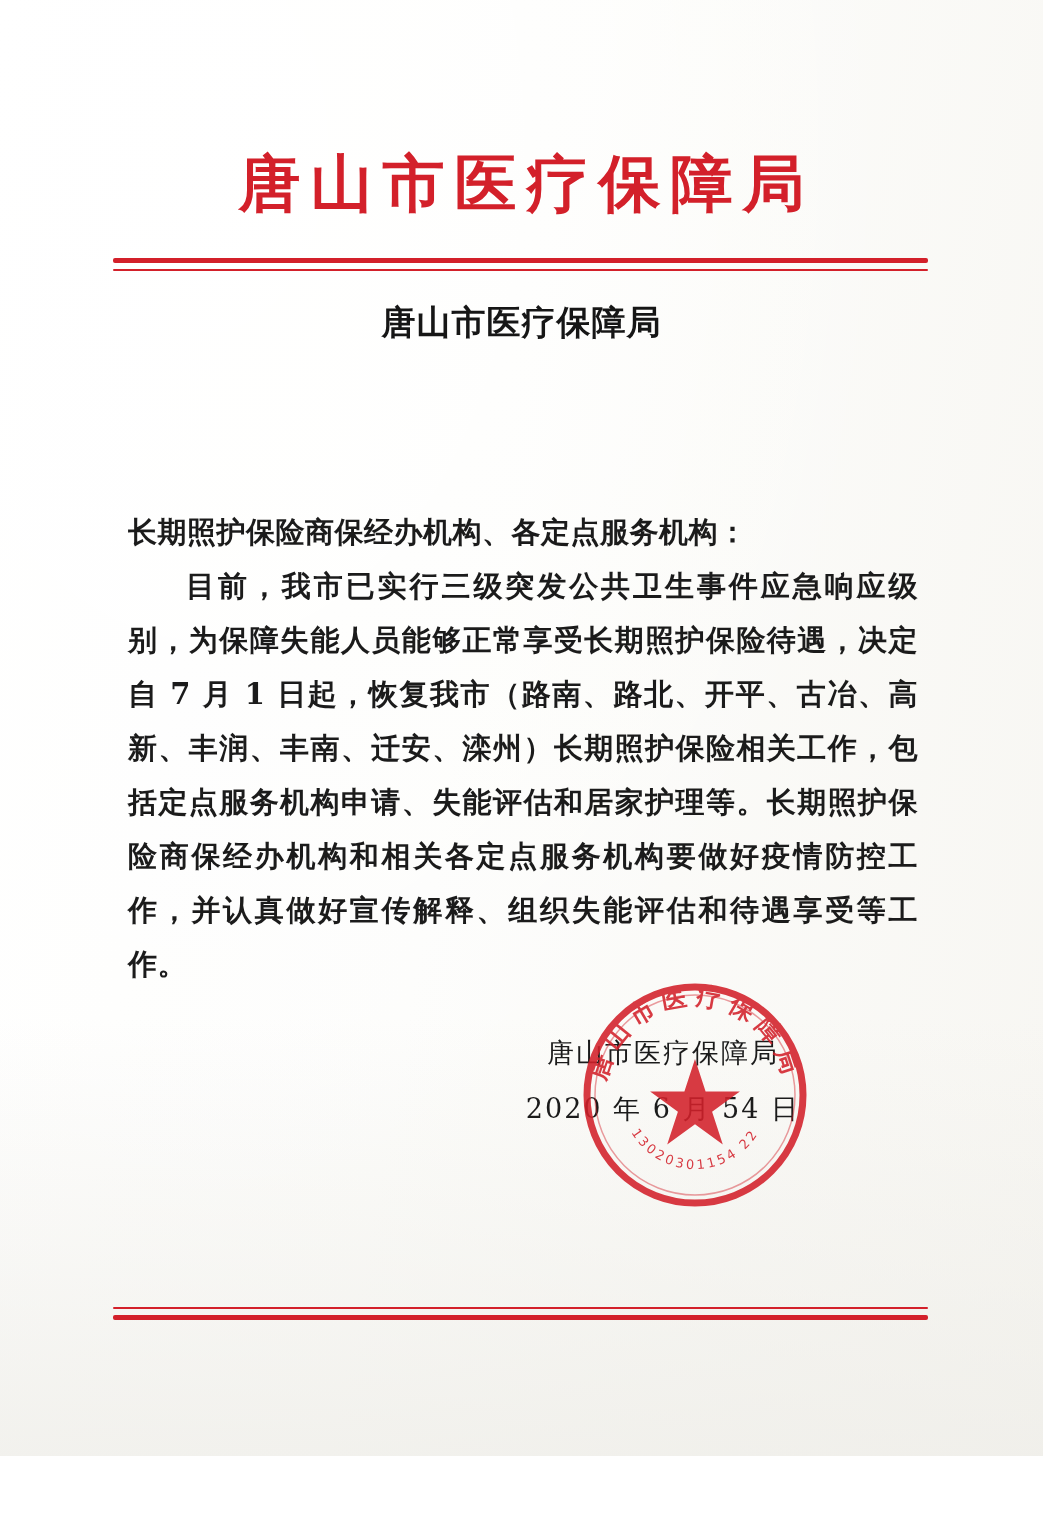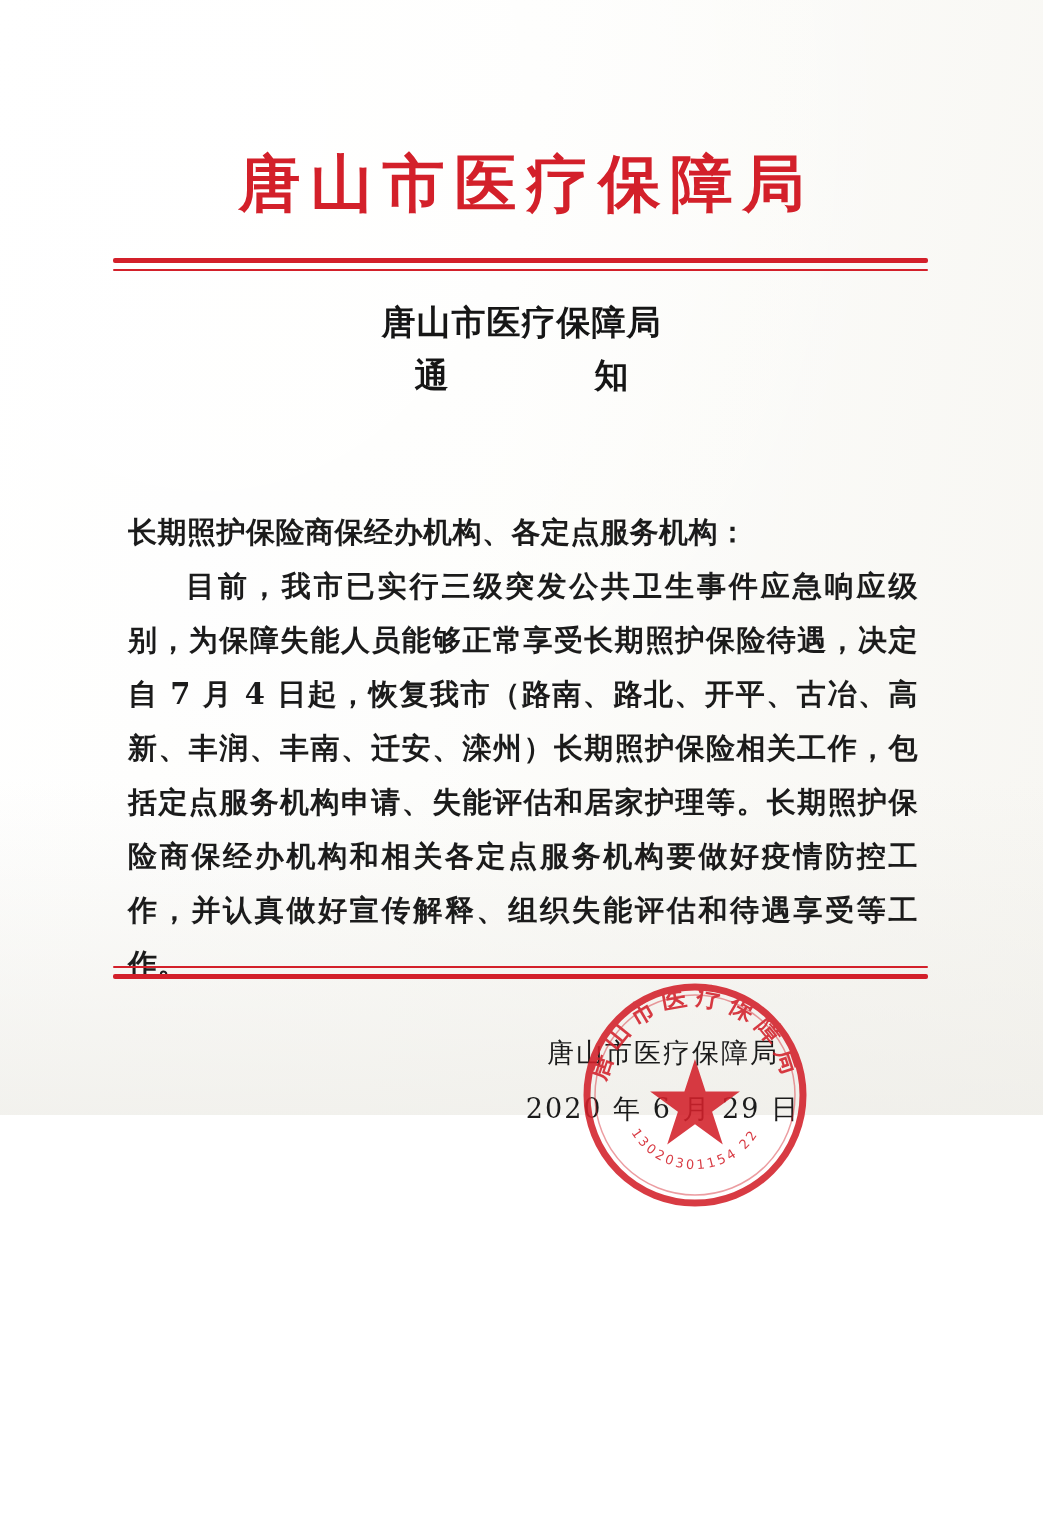--- a/index.html
+++ b/index.html
@@ -12,21 +12,21 @@
     height: 1529px;
     font-family: "DejaVu Serif", "Liberation Serif", serif;
     color: #1a1a1a;
     position: relative;
     overflow: hidden;
   }
 
   .page {
     position: relative;
     width: 1043px;
-    height: 1115px;
+    height: 1456px;
     background:
       linear-gradient(100deg, #ffffff 0%, #fdfdfb 45%, #f7f6f2 100%);
     box-sizing: border-box;
   }
 
   
   .paper-shade {
     position: absolute;
     inset: 0;
     background:
@@ -159,31 +159,30 @@
     <div class="masthead-title">唐山市医疗保障局</div>
   </div>
 
   <div class="rule-wrap">
     <div class="rule-thick"></div>
     <div class="rule-thin"></div>
   </div>
 
   <div class="doc-title">
     <div>唐山市医疗保障局</div>
-    <span class="line-notice">通　　知</span>
   </div>
 
   <div class="body-text">
     <p>长期照护保险商保经办机构、各定点服务机构：</p>
-    <p class="indent">目前，我市已实行三级突发公共卫生事件应急响应级别，为保障失能人员能够正常享受长期照护保险待遇，决定自 7 月 4 日起，恢复我市（路南、路北、开平、古冶、高新、丰润、丰南、迁安、滦州）长期照护保险相关工作，包括定点服务机构申请、失能评估和居家护理等。长期照护保险商保经办机构和相关各定点服务机构要做好疫情防控工作，并认真做好宣传解释、组织失能评估和待遇享受等工作。</p>
+    <p class="indent">目前，我市已实行三级突发公共卫生事件应急响应级别，为保障失能人员能够正常享受长期照护保险待遇，决定自 7 月 1 日起，恢复我市（路南、路北、开平、古冶、高新、丰润、丰南、迁安、滦州）长期照护保险相关工作，包括定点服务机构申请、失能评估和居家护理等。长期照护保险商保经办机构和相关各定点服务机构要做好疫情防控工作，并认真做好宣传解释、组织失能评估和待遇享受等工作。</p>
   </div>
 
   <div class="signature">
     <div>唐山市医疗保障局</div>
-    <div>2020 年 6 月 29 日</div>
+    <div>2020 年 6 月 54 日</div>
   </div>
 
   <svg class="seal" viewBox="0 0 240 240" xmlns="http://www.w3.org/2000/svg">
     <defs>
       <path id="sealArcTop" d="M 30 120 A 90 90 0 0 1 210 120"></path>
       <path id="sealArcBottom" d="M 46 120 A 74 74 0 0 0 194 120"></path>
     </defs>
     <circle cx="120" cy="120" r="108" fill="none" stroke="#d3202a" stroke-width="7"></circle>
     <circle cx="120" cy="120" r="100" fill="none" stroke="#d3202a" stroke-width="1.5" opacity="0.5"></circle>
     <text font-family="'DejaVu Serif','Liberation Serif',serif" font-size="25" fill="#d3202a" letter-spacing="7" font-weight="bold">

